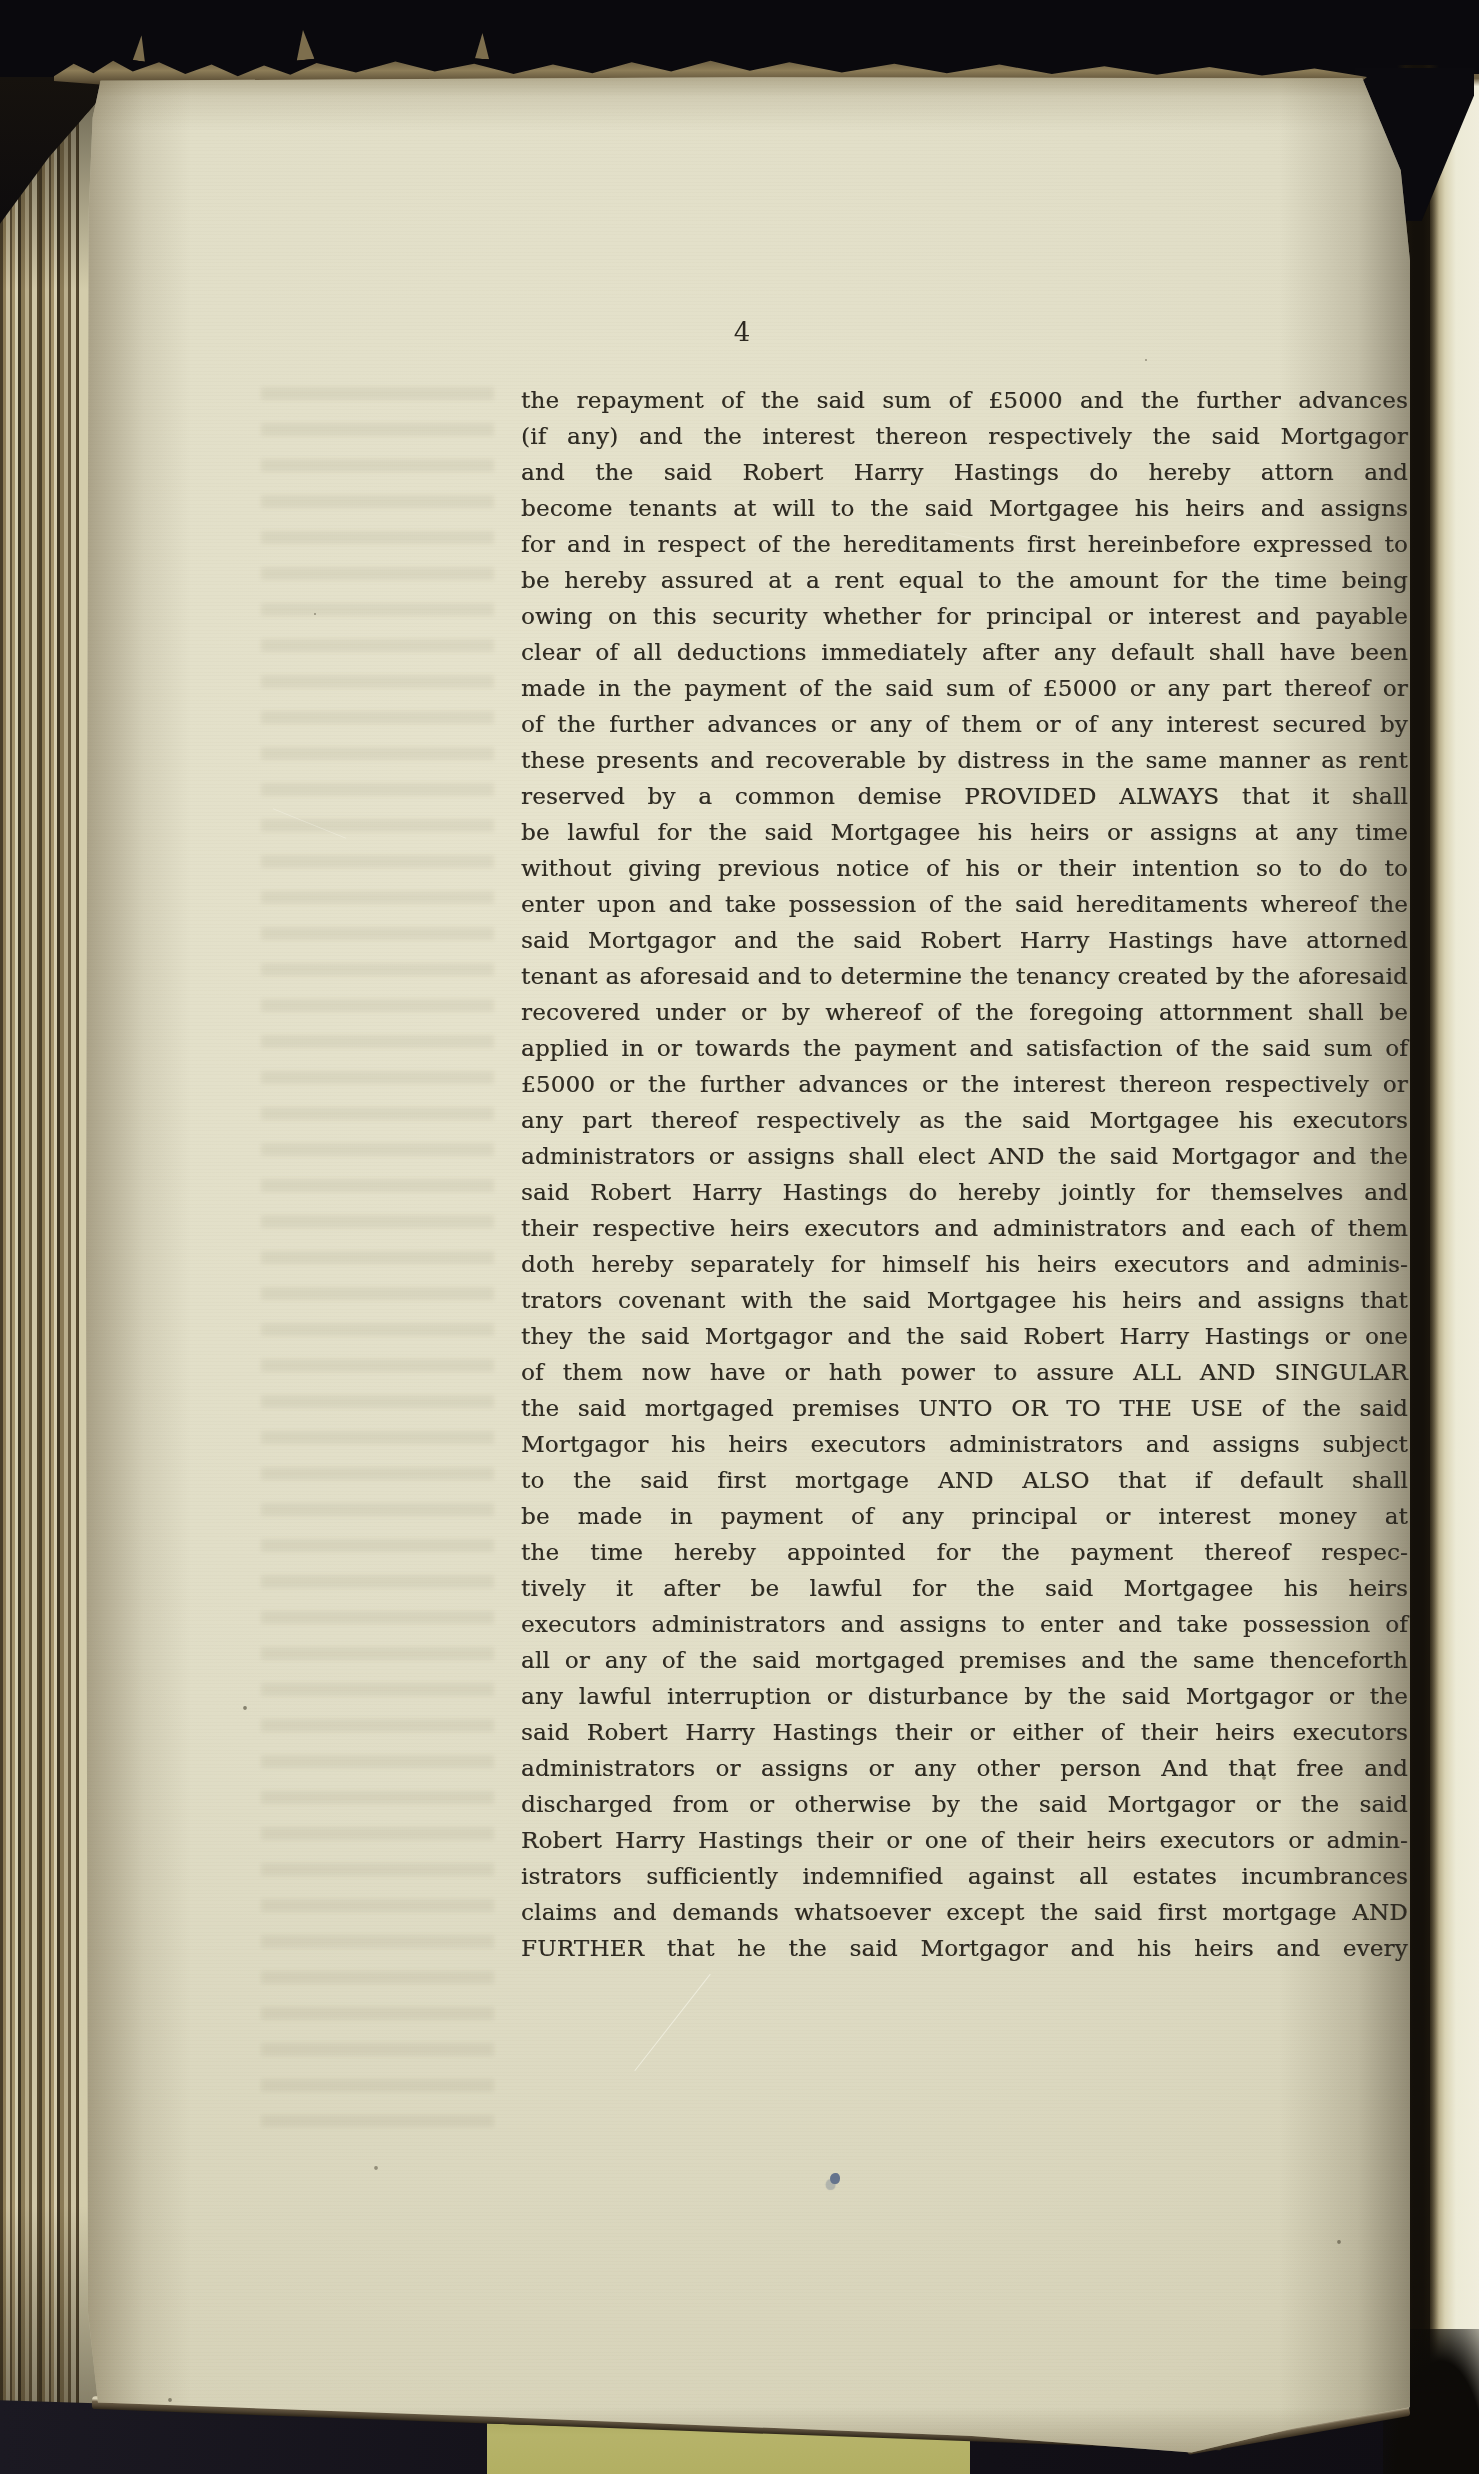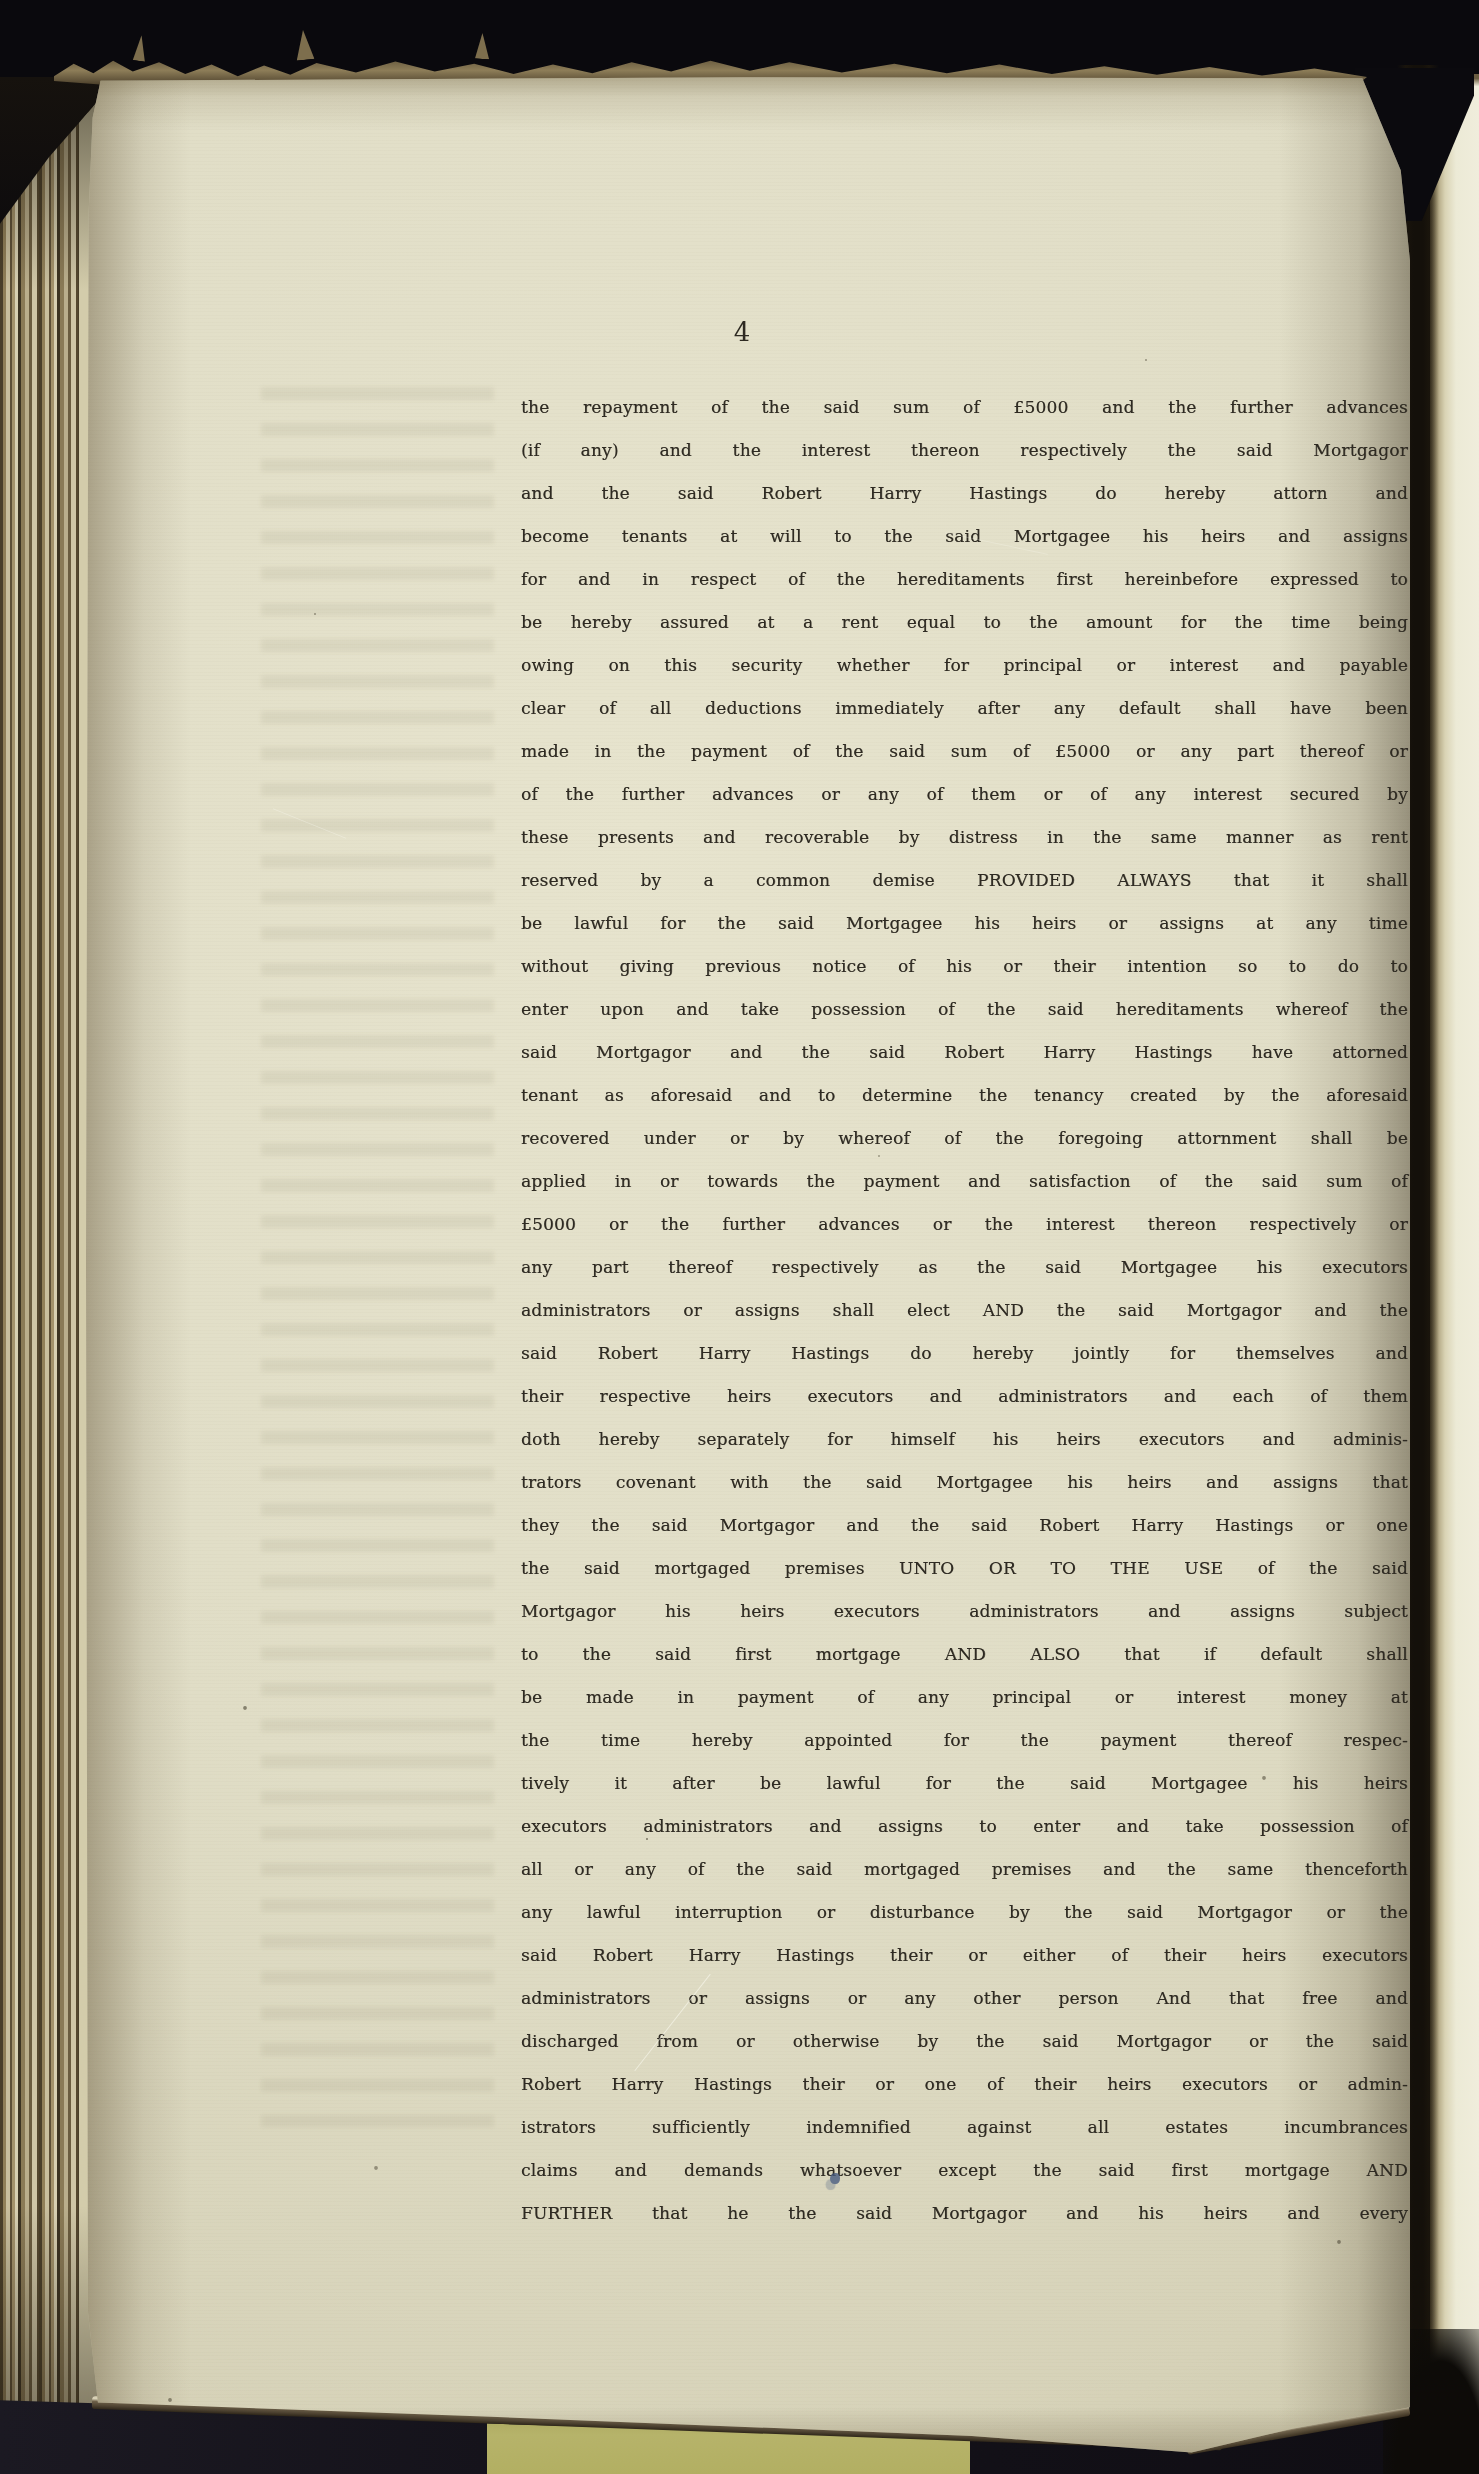--- a/index.html
+++ b/index.html
@@ -81,22 +81,22 @@
   
   .ghost{left:175px;top:306px;width:233px;height:1751px;filter:blur(2.6px);opacity:.85;
     background:repeating-linear-gradient(180deg, rgba(0,0,0,0) 0 11.4px,
       rgba(108,102,76,.10) 11.4px 23.6px, rgba(0,0,0,0) 23.6px 36px);}
 
   
   .pagenum{left:595px;top:247px;width:123px;text-align:center;
     font-size:26px;color:#2e2a22;letter-spacing:0.9px;}
   .textcol{left:435px;top:312px;width:887px;}
   .ln{position:static;display:block;height:36px;line-height:36px;white-space:nowrap;
-    text-align:justify;text-align-last:justify;font-size:17px;color:#2e2a22;
-    letter-spacing:0.2px;text-shadow:0.4px 0.3px 0.5px rgba(46,42,34,.5);margin-top:7px;}
+    text-align:justify;text-align-last:justify;font-size:23px;color:#2e2a22;
+    letter-spacing:0.2px;text-shadow:0.4px 0.3px 0.5px rgba(46,42,34,.5);}
 
   
   .ink-blot{left:744px;top:2103px;width:9.6px;height:11.4px;border-radius:55% 45% 50% 50%;
     background:#44597f;opacity:.78;box-shadow:-4.4px 6.1px 0.9px rgba(68,89,127,.35);}
   .specks{left:0;top:0;width:1.8px;height:1.8px;border-radius:50%;background:rgba(60,54,38,.7);
     box-shadow:158px 1637px 0 0.9px rgba(60,54,38,.55), 83px 2329px 0 0.9px rgba(60,54,38,.5),
       560px 1768px 0 0 rgba(60,54,38,.6), 1059px 289px 0 0 rgba(60,54,38,.45),
       792px 1085px 0 0 rgba(60,54,38,.4), 1177px 1707px 0 0.9px rgba(60,54,38,.5),
       228px 543px 0 0 rgba(60,54,38,.45), 1252px 2171px 0 0.9px rgba(60,54,38,.5),
       289px 2097px 0 0.9px rgba(60,54,38,.45);}
@@ -159,20 +159,21 @@
       <div class="ln">recovered under or by whereof of the foregoing attornment shall be</div>
       <div class="ln">applied in or towards the payment and satisfaction of the said sum of</div>
       <div class="ln">£5000 or the further advances or the interest thereon respectively or</div>
       <div class="ln">any part thereof respectively as the said Mortgagee his executors</div>
       <div class="ln">administrators or assigns shall elect AND the said Mortgagor and the</div>
       <div class="ln">said Robert Harry Hastings do hereby jointly for themselves and</div>
       <div class="ln">their respective heirs executors and administrators and each of them</div>
       <div class="ln">doth hereby separately for himself his heirs executors and adminis-</div>
       <div class="ln">trators covenant with the said Mortgagee his heirs and assigns that</div>
       <div class="ln">they the said Mortgagor and the said Robert Harry Hastings or one</div>
+      <div class="ln">of them now have or hath power to assure ALL AND SINGULAR</div>
       <div class="ln">the said mortgaged premises UNTO OR TO THE USE of the said</div>
       <div class="ln">Mortgagor his heirs executors administrators and assigns subject</div>
       <div class="ln">to the said first mortgage AND ALSO that if default shall</div>
       <div class="ln">be made in payment of any principal or interest money at</div>
       <div class="ln">the time hereby appointed for the payment thereof respec-</div>
       <div class="ln">tively it after be lawful for the said Mortgagee his heirs</div>
       <div class="ln">executors administrators and assigns to enter and take possession of</div>
       <div class="ln">all or any of the said mortgaged premises and the same thenceforth</div>
       <div class="ln">any lawful interruption or disturbance by the said Mortgagor or the</div>
       <div class="ln">said Robert Harry Hastings their or either of their heirs executors</div>

